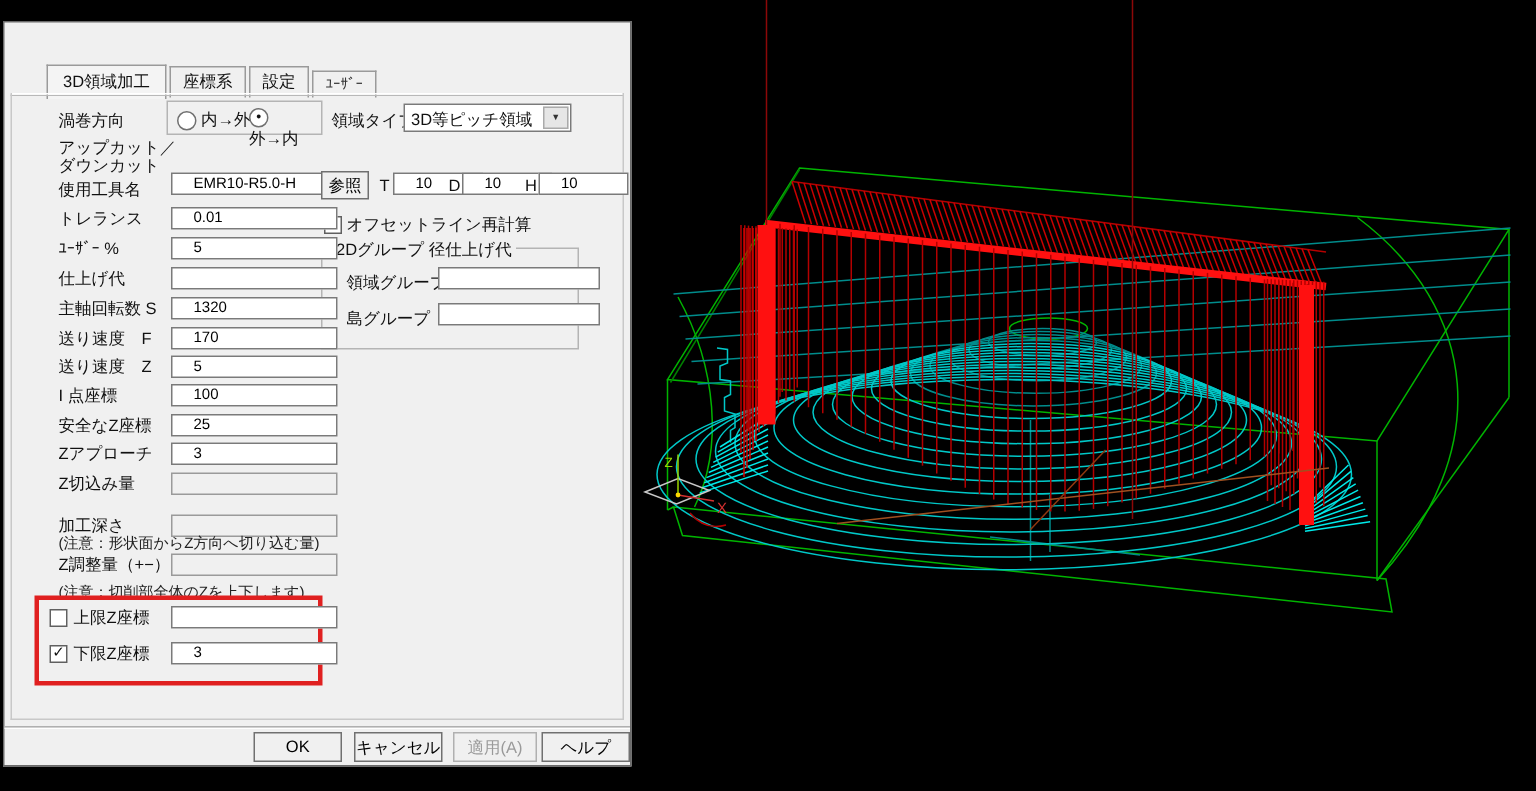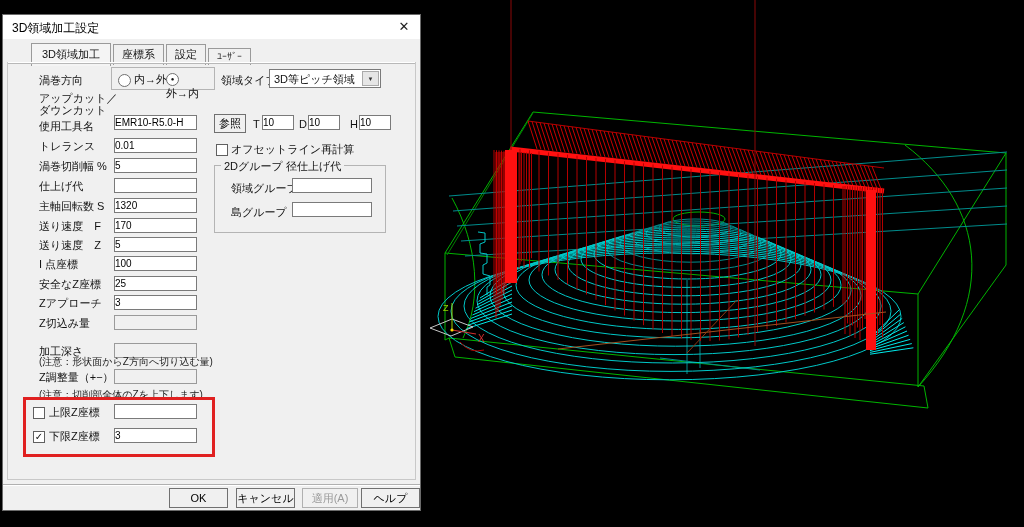--- a/index.html
+++ b/index.html
@@ -19,21 +19,21 @@
   .tab.sel{padding:3px 10px 4px 10px;background:#f4f4f4;position:relative;top:1px;}
   .tab.small{font-size:10px;color:#333;}
   .tabline{position:absolute;left:4px;top:47px;right:4px;height:0;border-top:1px solid #ffffff;
            box-shadow:0 1px 0 #b8b8b8;}
   .pageborder{position:absolute;left:4px;top:47px;right:4px;bottom:30px;border:1px solid #c8c8c8;
               border-top:none;}
   .lbl{font-size:11px;color:#111;white-space:nowrap;}
   .frow{position:absolute;left:36px;height:17px;line-height:17px;}
   .frow .txt{position:absolute;left:75px;top:0;}
   .txt{width:81px;height:13px;border:1px solid #7a7a7a;background:#fff;font-size:10px;
-       font-family:"Liberation Sans",sans-serif;padding:0 0;}
+       font-family:"Liberation Sans",sans-serif;padding:0 14px;}
   .txt.dis{background:#f0f0f0;border-color:#9a9a9a;}
   .gbox{position:absolute;border:1px solid #b4b4b4;background:#f0f0f0;}
   .rad{display:inline-block;width:11px;height:11px;border:1px solid #707070;border-radius:50%;
        background:#fff;vertical-align:middle;text-align:center;overflow:hidden;}
   .rad span{display:block;font-size:6px;line-height:11px;color:#111;}
   .cb{display:inline-block;width:10px;height:10px;border:1px solid #606060;background:#fff;
       vertical-align:middle;text-align:center;font-size:10px;line-height:10px;color:#111;overflow:hidden;}
   .combo{position:absolute;left:266px;top:54px;width:112px;height:19px;border:1px solid #7a7a7a;
          background:#fff;box-sizing:border-box;}
   .combo .val{position:absolute;left:4px;top:2px;font-size:11px;}
@@ -285,24 +285,20 @@
     <path d="M460,342 q10,12 24,8" fill="none" stroke="#b40000"></path>
     <polygon points="430,328 452,319 473,327 451,336" fill="none" stroke="#c8c8c8" stroke-width="1"></polygon>
     <line x1="452" y1="303" x2="452" y2="329" stroke="#9ad400" stroke-width="1"></line>
     <text x="443" y="311" fill="#9ad400" font-size="9" font-family="Liberation Sans, sans-serif">Z</text>
     <line x1="452" y1="330" x2="476" y2="334" stroke="#d43030" stroke-width="1"></line>
     <text x="478" y="342" fill="#d43030" font-size="10" font-family="Liberation Sans, sans-serif">X</text>
     <circle cx="452" cy="330" r="1.6" fill="#ffd800"></circle>
   </svg>
 
 <div class="dialog">
-  <div class="titlebar">
-    <span class="title">3D領域加工設定</span>
-    <span class="close">✕</span>
-  </div>
 
   <div class="tabs">
     <span class="tab sel">3D領域加工</span><span class="tab">座標系</span><span class="tab">設定</span><span class="tab small">ﾕｰｻﾞｰ</span>
   </div>
   <div class="tabline"></div>
   <div class="pageborder"></div>
 
   <span class="lbl" style="position:absolute;left:36px;top:58px;">渦巻方向</span>
   <div class="gbox" style="left:108px;top:52px;width:102px;height:21px;">
     <span style="position:absolute;left:6px;top:4px;">
@@ -344,21 +340,21 @@
     <span class="lbl" style="position:absolute;left:16px;top:15px;">領域グループ</span>
     <input class="txt" style="position: absolute; left: 77px; top: 12px; width: 78px;" value="">
     <span class="lbl" style="position:absolute;left:16px;top:39px;">島グループ</span>
     <input class="txt" style="position: absolute; left: 77px; top: 36px; width: 78px;" value="">
   </div>
 
   <div class="frow" style="top:123px;">
     <span class="lbl">トレランス</span>
     <input class="txt" value="0.01" style=""></div>
   <div class="frow" style="top:143px;">
-    <span class="lbl">渦巻切削幅 %</span>
+    <span class="lbl">ﾕｰｻﾞｰ %</span>
     <input class="txt" value="5" style=""></div>
   <div class="frow" style="top:163px;">
     <span class="lbl">仕上げ代</span>
     <input class="txt" value="" style=""></div>
   <div class="frow" style="top:183px;">
     <span class="lbl">主軸回転数 S</span>
     <input class="txt" value="1320" style=""></div>
   <div class="frow" style="top:203px;">
     <span class="lbl">送り速度　F</span>
     <input class="txt" value="170" style=""></div>

